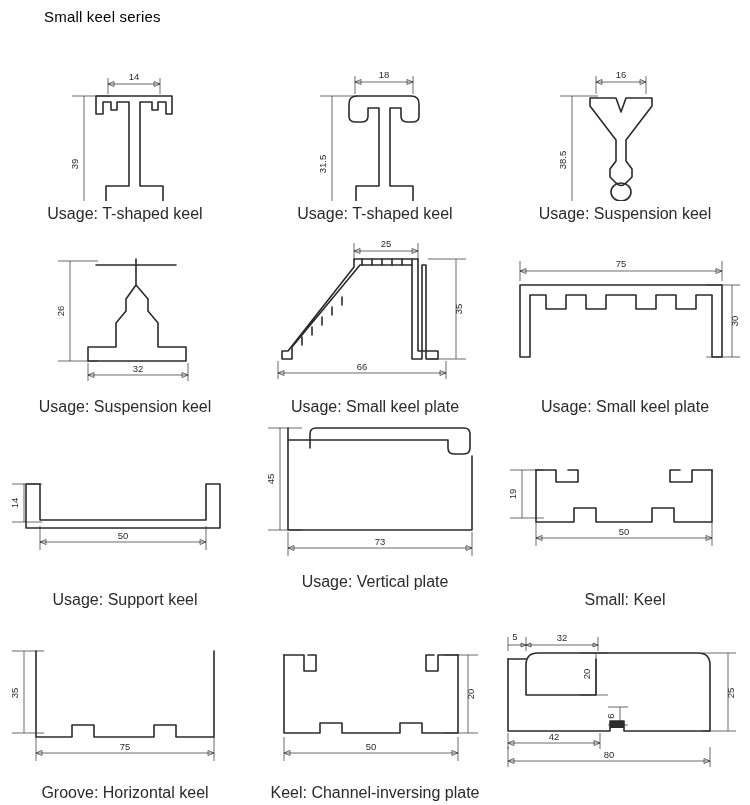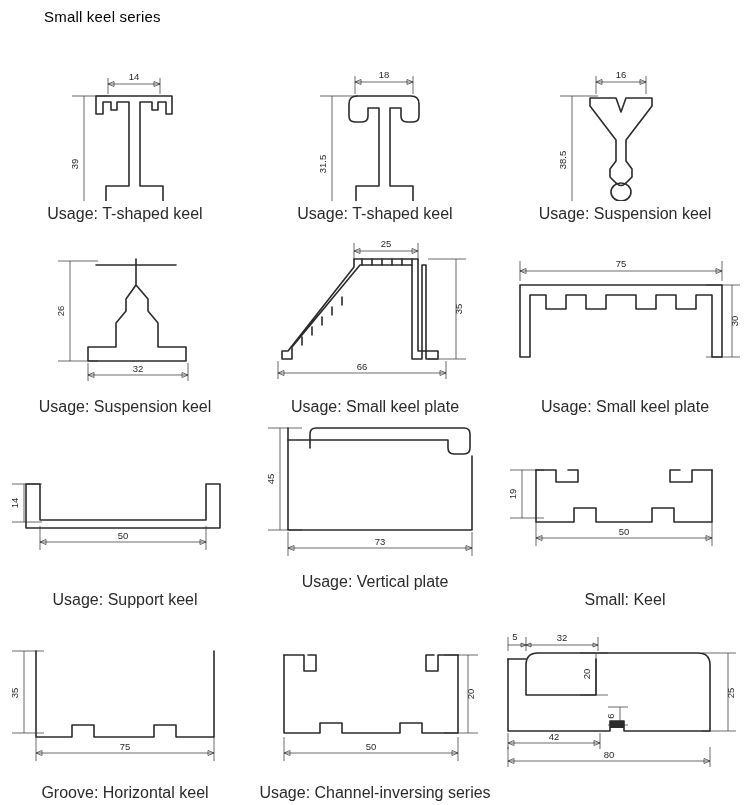--- a/index.html
+++ b/index.html
@@ -261,21 +261,21 @@
         <text class="dimtxt" x="224" y="79" text-anchor="middle" transform="rotate(-90 224 79)">20</text>
         <path class="dim" d="M34 122 L34 146 M208 122 L208 146"></path>
         <path class="dim" d="M34 138 L208 138"></path>
         <path class="dim" d="M34 138 l6 -2.5 v5 z M208 138 l-6 -2.5 v5 z" fill="#2b2b2b"></path>
         <text class="dimtxt" x="121" y="135" text-anchor="middle">50</text>
         <path class="ln" d="M34 40 L34 118 L70 118 L70 108 L92 108 L92 118 L150 118 L150 108 L172 108 L172 118 L208 118 L208 40"></path>
         <path class="ln" d="M34 40 L54 40 L54 56 L66 56 L66 40 L58 40"></path>
         <path class="ln" d="M208 40 L188 40 L188 56 L176 56 L176 40 L184 40"></path>
       </svg>
     </div>
-    <div class="caption">Usage: Channel-inversing series</div>
+    <div class="caption">Keel: Channel-inversing plate</div>
   </div>
 
   <div class="cell" style="left:500px; top:579px;">
     <div class="fig">
       <svg width="250" height="165" viewBox="0 0 250 165">
 
         <path class="dim" d="M8 22 L8 36 M26 22 L26 36 M98 22 L98 36"></path>
         <path class="dim" d="M8 30 L26 30 M26 30 L98 30"></path>
         <path class="dim" d="M26 30 l-5 -2 v4 z M26 30 l5 -2 v4 z M98 30 l-5 -2 v4 z" fill="#2b2b2b"></path>
         <text class="dimtxt" x="15" y="25" text-anchor="middle">5</text>

